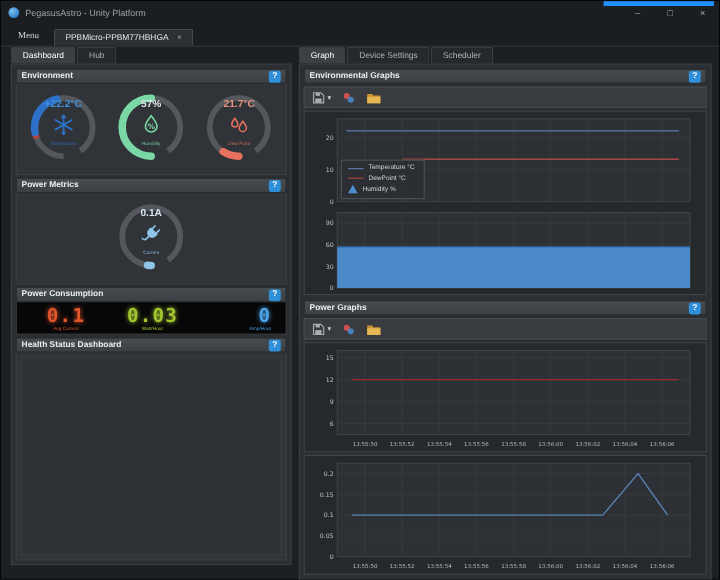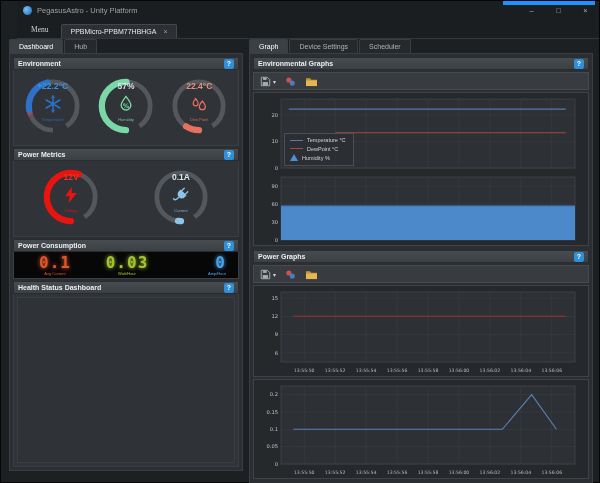--- a/index.html
+++ b/index.html
@@ -1,19 +1,19 @@
 <!DOCTYPE html>
 <html><head>
 <meta charset="utf-8">
 <style>
   html,body{margin:0;padding:0;background:#101214;}
   body{width:600px;height:483px;position:relative;overflow:hidden;
        font-family:"Liberation Sans","DejaVu Sans",sans-serif;color:#d6d9db;
        -webkit-font-smoothing:antialiased;}
-  .window{position:absolute;inset:0;background:#1d2023;border:1px solid #050607;box-sizing:border-box;padding-left:16px;}
+  .window{position:absolute;inset:0;background:#1d2023;border:1px solid #050607;box-sizing:border-box;}
   
   .titlebar{height:18px;display:flex;align-items:center;gap:5px;padding-left:6px;background:#1b1e21;position:relative;}
   .app-icon{width:9px;height:9px;border-radius:50%;background:radial-gradient(circle at 35% 35%,#7cc0f2,#1769b5);flex:0 0 auto;}
   .title-text{font-size:7.5px;color:#9aa0a5;flex:1;white-space:nowrap;}
   .win-controls{display:flex;height:100%;}
   .win-btn{width:27px;display:flex;align-items:center;justify-content:center;font-size:7.5px;color:#aab0b5;cursor:default;}
   .blue-strip{position:absolute;top:0;right:4px;width:92px;height:4px;background:#1e90ff;}
   
   .menurow{height:19px;display:flex;align-items:flex-end;background:#1b1e21;border-bottom:1px solid #34383c;}
   .menu-btn{font-size:7.5px;color:#d0d3d5;padding:0 12px 4px 14px;font-family:Liberation Serif, serif;}
@@ -133,53 +133,40 @@
                     <text x="12" y="16.2" font-size="7.5" text-anchor="middle" fill="currentColor" font-weight="bold">%</text>
                   </svg>
               </div>
               <div class="gl" style="color: rgb(121, 216, 165);">Humidity</div>
             </div>
             <div class="gauge">
               <svg class="ring" viewBox="0 0 60 60">
                   <circle cx="30" cy="30" r="25" fill="none" stroke="#54585d" stroke-width="5" stroke-linecap="butt" stroke-dasharray="141.3716694115407 157.07963267948966" stroke-dashoffset="0" transform="rotate(90 30 30)"></circle>
                   <circle cx="30" cy="30" r="25" fill="none" stroke="#e8705f" stroke-width="6.5" stroke-linecap="round" stroke-dasharray="21.205750411731106 157.07963267948966" stroke-dashoffset="7.0685834705770345" transform="rotate(90 30 30)"></circle>
                 </svg>
-              <div class="gv" style="color: rgb(232, 144, 127);">22.4°C</div>
+              <div class="gv" style="color: rgb(232, 144, 127);">21.7°C</div>
               <div class="gi" style="color: rgb(232, 112, 95);">
                 <svg viewBox="0 0 24 24">
                     <g fill="none" stroke="currentColor" stroke-width="1.5">
                       <path d="M8 5.5C9.8 7.9 11 9.4 11 11.1a3 3 0 0 1-6 0C5 9.4 6.2 7.9 8 5.5z"></path>
                       <path d="M16 8.5c2.2 2.9 3.6 4.7 3.6 6.7a3.6 3.6 0 0 1-7.2 0c0-2 1.4-3.8 3.6-6.7z"></path>
                     </g>
                   </svg>
               </div>
               <div class="gl" style="color: rgb(232, 112, 95);">Dew Point</div>
             </div>
           </div>
         </div>
 
         <div class="panel">
           <div class="phead">
             <span>Power Metrics</span>
             <div class="phelp">?</div>
           </div>
           <div class="pbody gauges">
-            <div class="gauge">
-              <svg class="ring" viewBox="0 0 60 60">
-                  <circle cx="30" cy="30" r="25" fill="none" stroke="#54585d" stroke-width="5" stroke-linecap="butt" stroke-dasharray="141.3716694115407 157.07963267948966" stroke-dashoffset="0" transform="rotate(90 30 30)"></circle>
-                  <circle cx="30" cy="30" r="25" fill="none" stroke="#e81410" stroke-width="6.5" stroke-linecap="round" stroke-dasharray="86.39379797371932 157.07963267948966" stroke-dashoffset="0" transform="rotate(90 30 30)"></circle>
-                </svg>
-              <div class="gv" style="color: rgb(232, 51, 42);">12V</div>
-              <div class="gi" style="color: rgb(232, 20, 16);">
-                <svg viewBox="0 0 24 24">
-                    <polygon points="13,2 5,13.5 10.5,13.5 9,22 19,9.5 12.8,9.5" fill="currentColor"></polygon>
-                  </svg>
-              </div>
-              <div class="gl" style="color: rgb(232, 20, 16);">Voltage</div>
-            </div>
             <div class="gauge">
               <svg class="ring" viewBox="0 0 60 60">
                   <circle cx="30" cy="30" r="25" fill="none" stroke="#54585d" stroke-width="5" stroke-linecap="butt" stroke-dasharray="141.3716694115407 157.07963267948966" stroke-dashoffset="0" transform="rotate(90 30 30)"></circle>
                   <circle cx="30" cy="30" r="25" fill="none" stroke="#8fc3e8" stroke-width="6.5" stroke-linecap="round" stroke-dasharray="3.141592653589793 157.07963267948966" stroke-dashoffset="0" transform="rotate(90 30 30)"></circle>
                 </svg>
               <div class="gv" style="color: rgb(217, 233, 245);">0.1A</div>
               <div class="gi" style="color: rgb(143, 195, 232);">
                 <svg viewBox="0 0 24 24">
                     <g transform="rotate(45 12 12)">
                       <g stroke="currentColor" stroke-width="1.6" fill="none" stroke-linecap="round">

